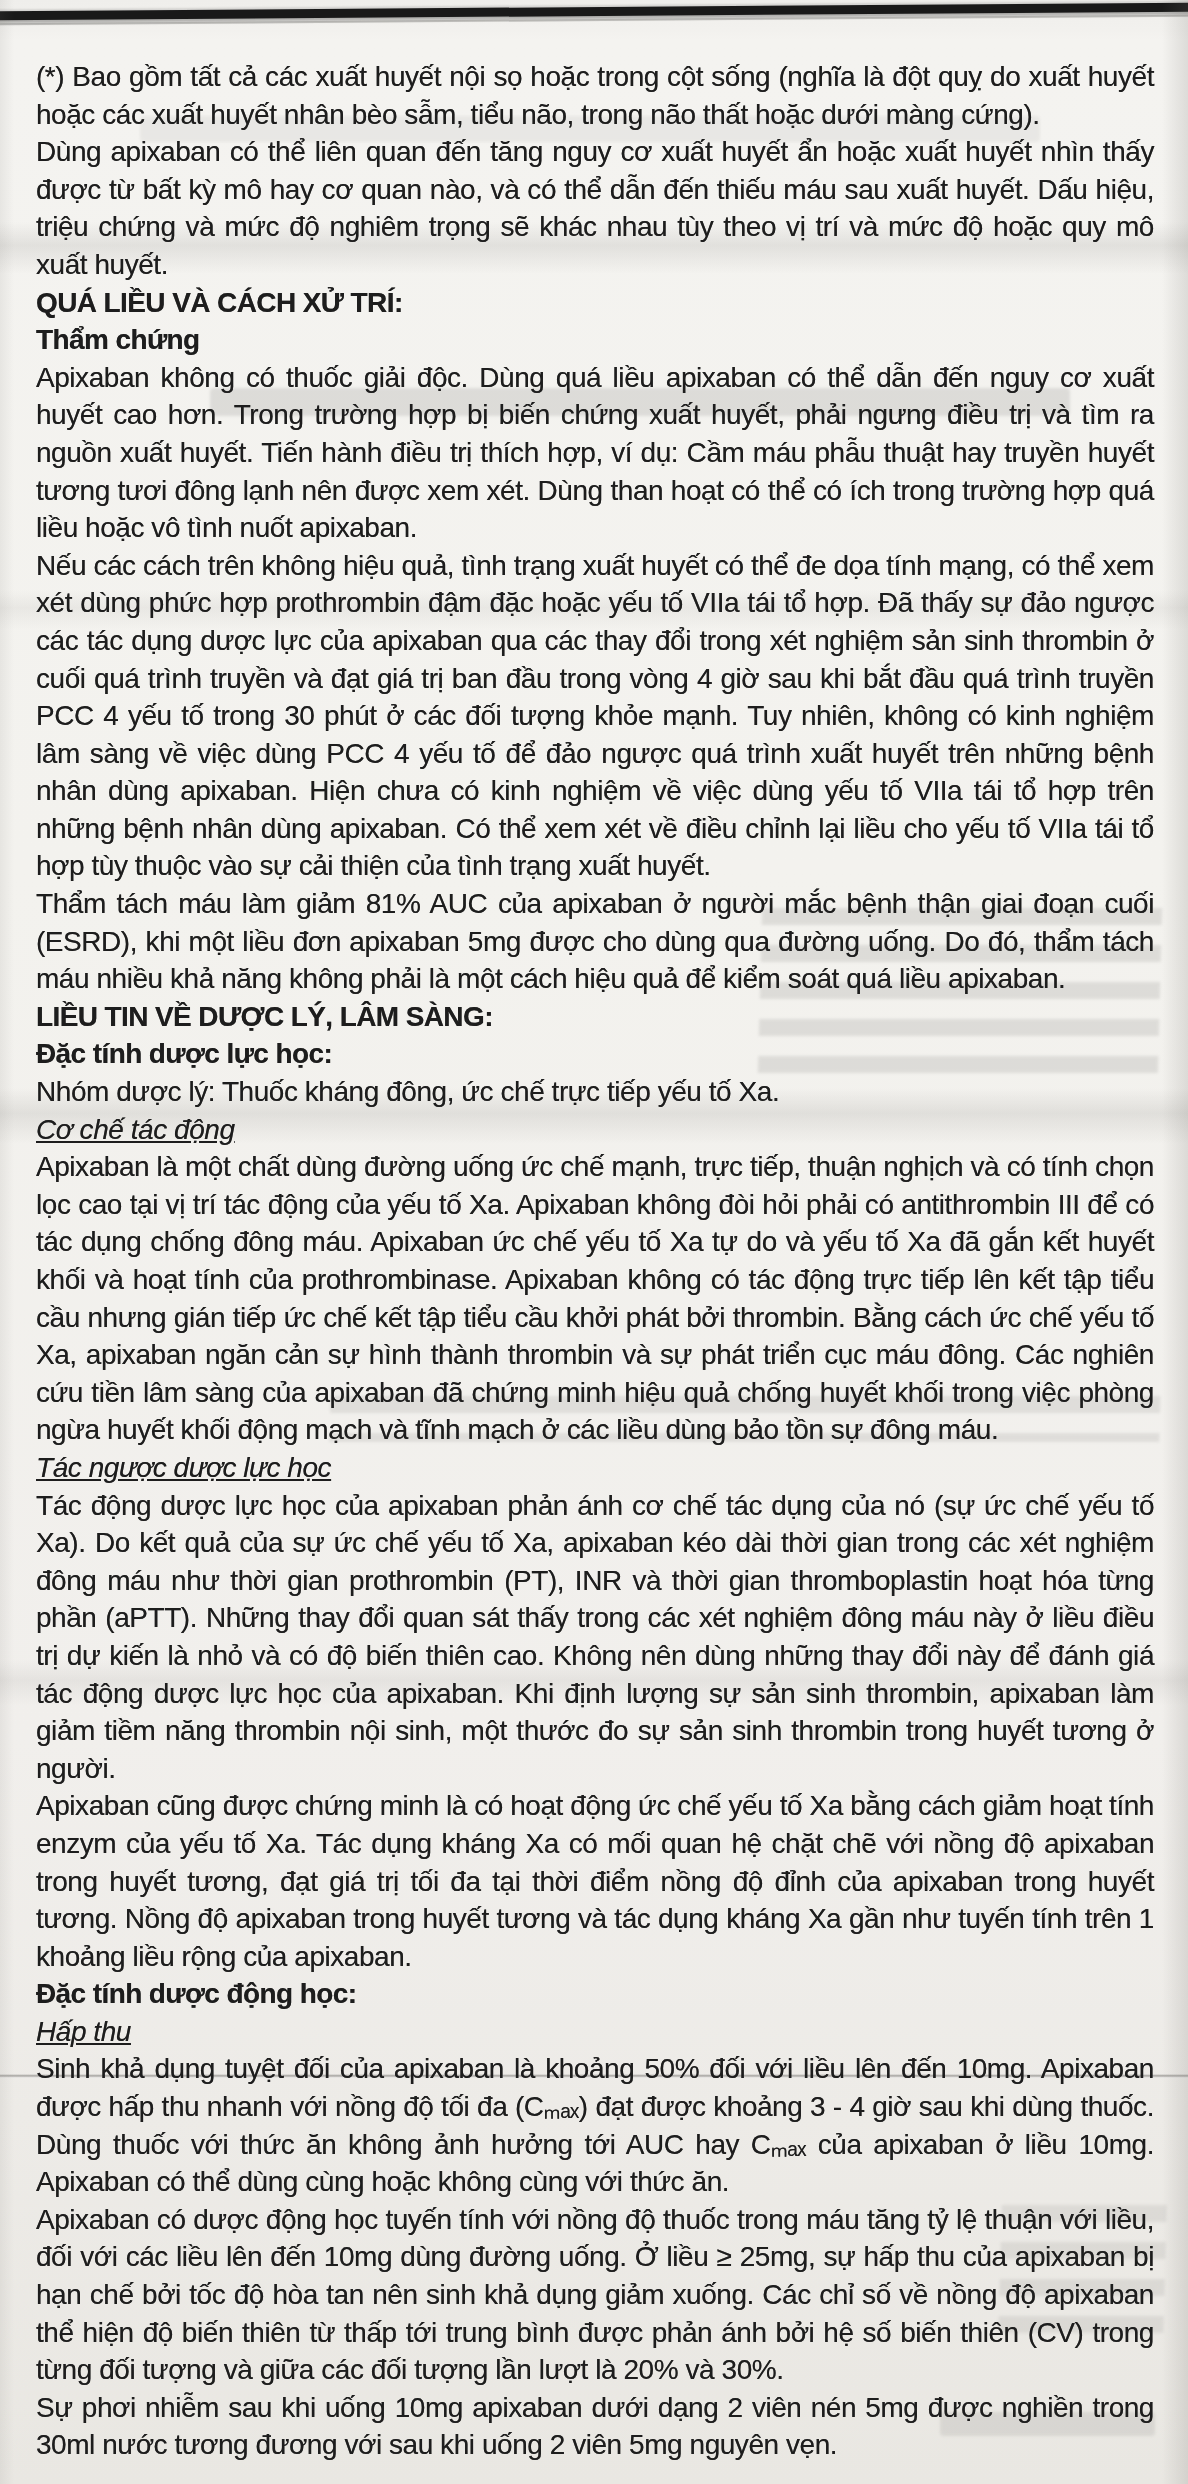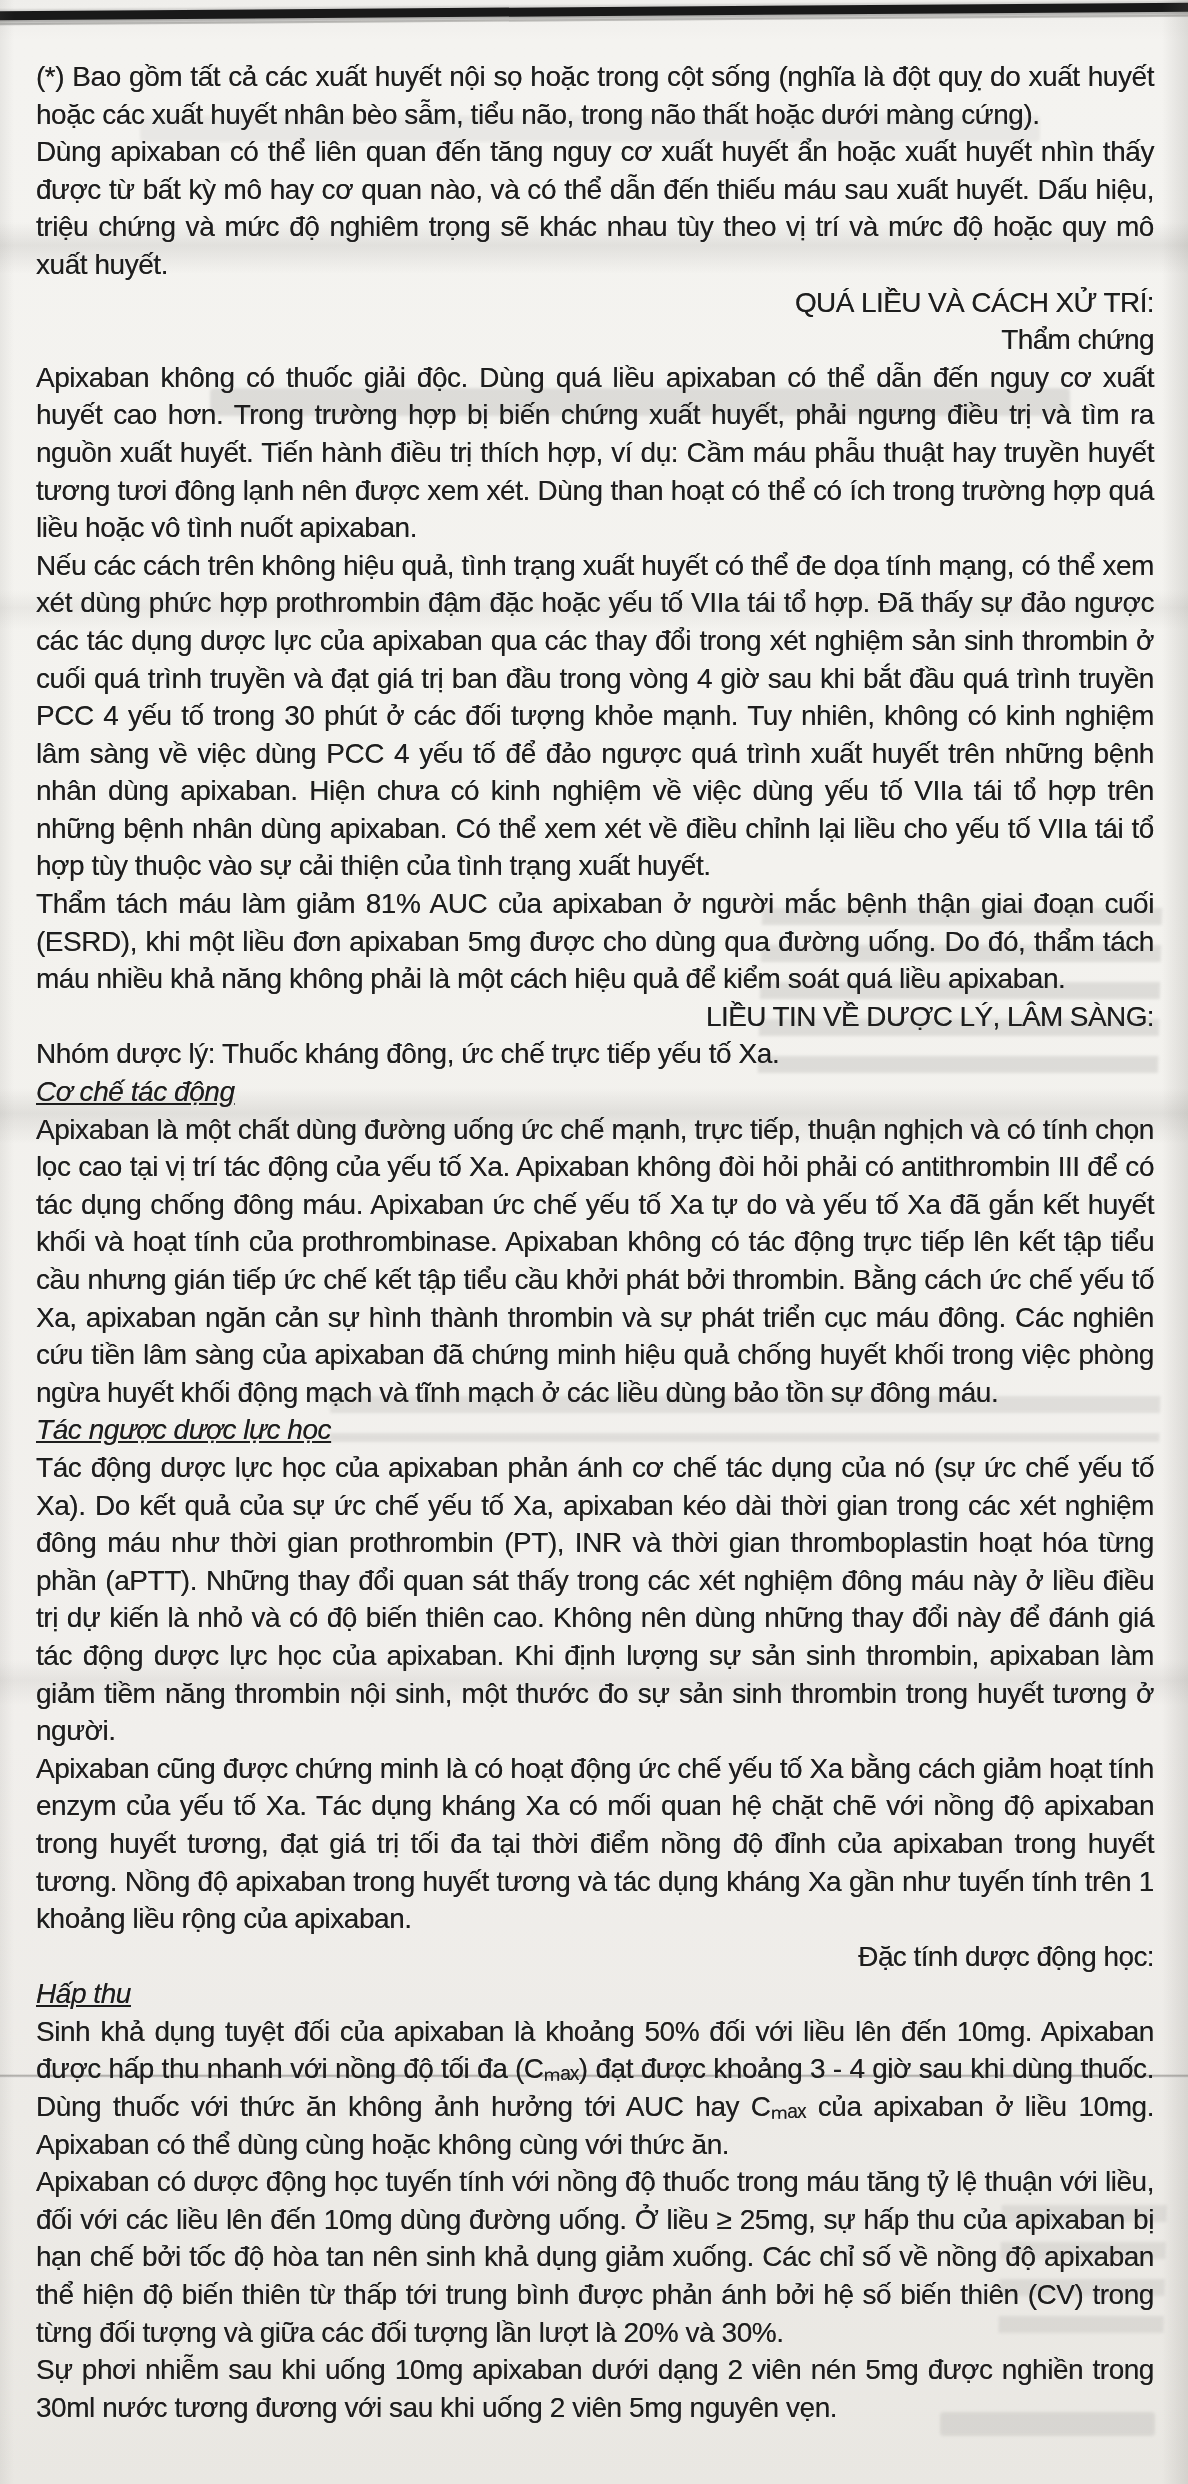--- a/index.html
+++ b/index.html
@@ -20,21 +20,21 @@
   .top-edge2{position:absolute;top:19px;left:-10px;width:1210px;height:2px;
     background:rgba(60,58,55,0.25);transform:rotate(-0.42deg);}
 
   .content{
     position:absolute;left:36px;top:58px;width:1118px;
     color:#1d1d1d;
     font-size:28px;line-height:37.6px;letter-spacing:-0.45px;
     text-shadow:0 0 0.5px rgba(25,25,25,0.65);
   }
   .blk{margin:0;text-align:justify;}
-  .blk-hb{font-weight:400;text-align:right;letter-spacing:-0.6px;}
+  .blk-hb{font-weight:700;text-align:left;letter-spacing:-0.6px;}
   .blk-hi{font-style:italic;text-align:left;text-decoration:underline;}
 
   
   .band{position:absolute;left:0;width:100%;pointer-events:none;
     background:linear-gradient(180deg,rgba(130,128,124,0) 0%,rgba(130,128,124,0.16) 45%,rgba(130,128,124,0) 100%);}
   .crease{position:absolute;left:0;width:100%;height:4px;pointer-events:none;
     background:linear-gradient(180deg,rgba(80,78,74,0) 0,rgba(80,78,74,0.45) 45%,rgba(255,255,255,0.55) 100%);}
   .edge-shade-right{position:absolute;top:0;right:0;width:26px;height:100%;pointer-events:none;
     background:linear-gradient(90deg,rgba(0,0,0,0) 0,rgba(115,113,109,0.10) 55%,rgba(115,113,109,0.18) 100%);}
   .edge-shade-left{position:absolute;top:0;left:0;width:14px;height:100%;pointer-events:none;
@@ -74,20 +74,21 @@
 
   <div class="content">
       <div class="blk blk-p">(*) Bao gồm tất cả các xuất huyết nội sọ hoặc trong cột sống (nghĩa là đột quỵ do xuất huyết hoặc các xuất huyết nhân bèo sẫm, tiểu não, trong não thất hoặc dưới màng cứng).</div>
       <div class="blk blk-p">Dùng apixaban có thể liên quan đến tăng nguy cơ xuất huyết ẩn hoặc xuất huyết nhìn thấy được từ bất kỳ mô hay cơ quan nào, và có thể dẫn đến thiếu máu sau xuất huyết. Dấu hiệu, triệu chứng và mức độ nghiêm trọng sẽ khác nhau tùy theo vị trí và mức độ hoặc quy mô xuất huyết.</div>
       <div class="blk blk-hb">QUÁ LIỀU VÀ CÁCH XỬ TRÍ:</div>
       <div class="blk blk-hb">Thẩm chứng</div>
       <div class="blk blk-p">Apixaban không có thuốc giải độc. Dùng quá liều apixaban có thể dẫn đến nguy cơ xuất huyết cao hơn. Trong trường hợp bị biến chứng xuất huyết, phải ngưng điều trị và tìm ra nguồn xuất huyết. Tiến hành điều trị thích hợp, ví dụ: Cầm máu phẫu thuật hay truyền huyết tương tươi đông lạnh nên được xem xét. Dùng than hoạt có thể có ích trong trường hợp quá liều hoặc vô tình nuốt apixaban.</div>
       <div class="blk blk-p">Nếu các cách trên không hiệu quả, tình trạng xuất huyết có thể đe dọa tính mạng, có thể xem xét dùng phức hợp prothrombin đậm đặc hoặc yếu tố VIIa tái tổ hợp. Đã thấy sự đảo ngược các tác dụng dược lực của apixaban qua các thay đổi trong xét nghiệm sản sinh thrombin ở cuối quá trình truyền và đạt giá trị ban đầu trong vòng 4 giờ sau khi bắt đầu quá trình truyền PCC 4 yếu tố trong 30 phút ở các đối tượng khỏe mạnh. Tuy nhiên, không có kinh nghiệm lâm sàng về việc dùng PCC 4 yếu tố để đảo ngược quá trình xuất huyết trên những bệnh nhân dùng apixaban. Hiện chưa có kinh nghiệm về việc dùng yếu tố VIIa tái tổ hợp trên những bệnh nhân dùng apixaban. Có thể xem xét về điều chỉnh lại liều cho yếu tố VIIa tái tổ hợp tùy thuộc vào sự cải thiện của tình trạng xuất huyết.</div>
       <div class="blk blk-p">Thẩm tách máu làm giảm 81% AUC của apixaban ở người mắc bệnh thận giai đoạn cuối (ESRD), khi một liều đơn apixaban 5mg được cho dùng qua đường uống. Do đó, thẩm tách máu nhiều khả năng không phải là một cách hiệu quả để kiểm soát quá liều apixaban.</div>
       <div class="blk blk-hb">LIỀU TIN VỀ DƯỢC LÝ, LÂM SÀNG:</div>
+      <div class="blk blk-hb">Đặc tính dược lực học:</div>
       <div class="blk blk-p">Nhóm dược lý: Thuốc kháng đông, ức chế trực tiếp yếu tố Xa.</div>
       <div class="blk blk-hi">Cơ chế tác động</div>
       <div class="blk blk-p">Apixaban là một chất dùng đường uống ức chế mạnh, trực tiếp, thuận nghịch và có tính chọn lọc cao tại vị trí tác động của yếu tố Xa. Apixaban không đòi hỏi phải có antithrombin III để có tác dụng chống đông máu. Apixaban ức chế yếu tố Xa tự do và yếu tố Xa đã gắn kết huyết khối và hoạt tính của prothrombinase. Apixaban không có tác động trực tiếp lên kết tập tiểu cầu nhưng gián tiếp ức chế kết tập tiểu cầu khởi phát bởi thrombin. Bằng cách ức chế yếu tố Xa, apixaban ngăn cản sự hình thành thrombin và sự phát triển cục máu đông. Các nghiên cứu tiền lâm sàng của apixaban đã chứng minh hiệu quả chống huyết khối trong việc phòng ngừa huyết khối động mạch và tĩnh mạch ở các liều dùng bảo tồn sự đông máu.</div>
       <div class="blk blk-hi">Tác ngược dược lực học</div>
       <div class="blk blk-p">Tác động dược lực học của apixaban phản ánh cơ chế tác dụng của nó (sự ức chế yếu tố Xa). Do kết quả của sự ức chế yếu tố Xa, apixaban kéo dài thời gian trong các xét nghiệm đông máu như thời gian prothrombin (PT), INR và thời gian thromboplastin hoạt hóa từng phần (aPTT). Những thay đổi quan sát thấy trong các xét nghiệm đông máu này ở liều điều trị dự kiến là nhỏ và có độ biến thiên cao. Không nên dùng những thay đổi này để đánh giá tác động dược lực học của apixaban. Khi định lượng sự sản sinh thrombin, apixaban làm giảm tiềm năng thrombin nội sinh, một thước đo sự sản sinh thrombin trong huyết tương ở người.</div>
       <div class="blk blk-p">Apixaban cũng được chứng minh là có hoạt động ức chế yếu tố Xa bằng cách giảm hoạt tính enzym của yếu tố Xa. Tác dụng kháng Xa có mối quan hệ chặt chẽ với nồng độ apixaban trong huyết tương, đạt giá trị tối đa tại thời điểm nồng độ đỉnh của apixaban trong huyết tương. Nồng độ apixaban trong huyết tương và tác dụng kháng Xa gần như tuyến tính trên 1 khoảng liều rộng của apixaban.</div>
       <div class="blk blk-hb">Đặc tính dược động học:</div>
       <div class="blk blk-hi">Hấp thu</div>
       <div class="blk blk-p">Sinh khả dụng tuyệt đối của apixaban là khoảng 50% đối với liều lên đến 10mg. Apixaban được hấp thu nhanh với nồng độ tối đa (Cₘₐₓ) đạt được khoảng 3 - 4 giờ sau khi dùng thuốc. Dùng thuốc với thức ăn không ảnh hưởng tới AUC hay Cₘₐₓ của apixaban ở liều 10mg. Apixaban có thể dùng cùng hoặc không cùng với thức ăn.</div>
       <div class="blk blk-p">Apixaban có dược động học tuyến tính với nồng độ thuốc trong máu tăng tỷ lệ thuận với liều, đối với các liều lên đến 10mg dùng đường uống. Ở liều ≥ 25mg, sự hấp thu của apixaban bị hạn chế bởi tốc độ hòa tan nên sinh khả dụng giảm xuống. Các chỉ số về nồng độ apixaban thể hiện độ biến thiên từ thấp tới trung bình được phản ánh bởi hệ số biến thiên (CV) trong từng đối tượng và giữa các đối tượng lần lượt là 20% và 30%.</div>

